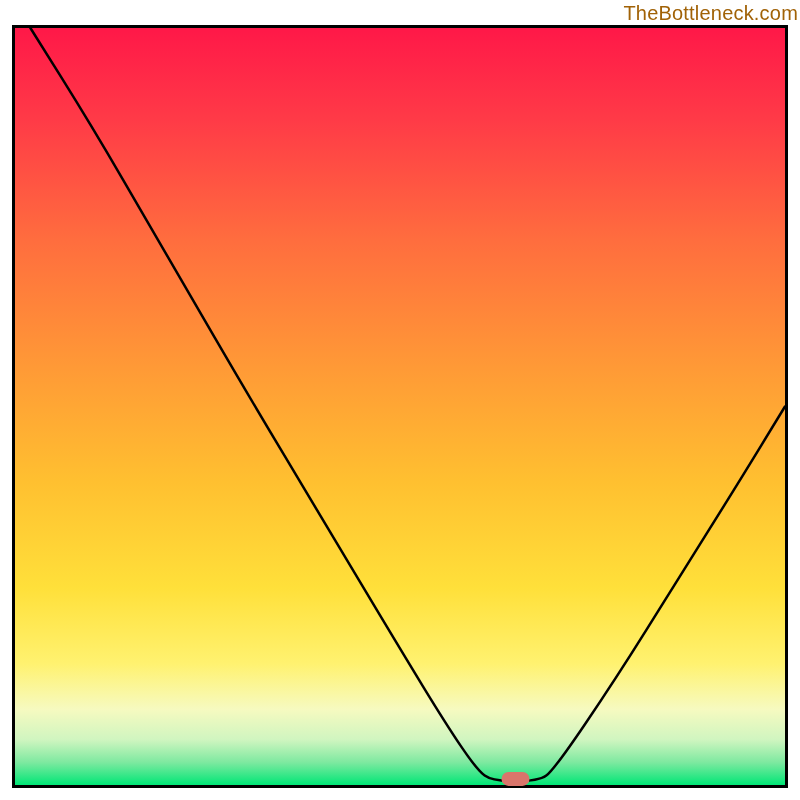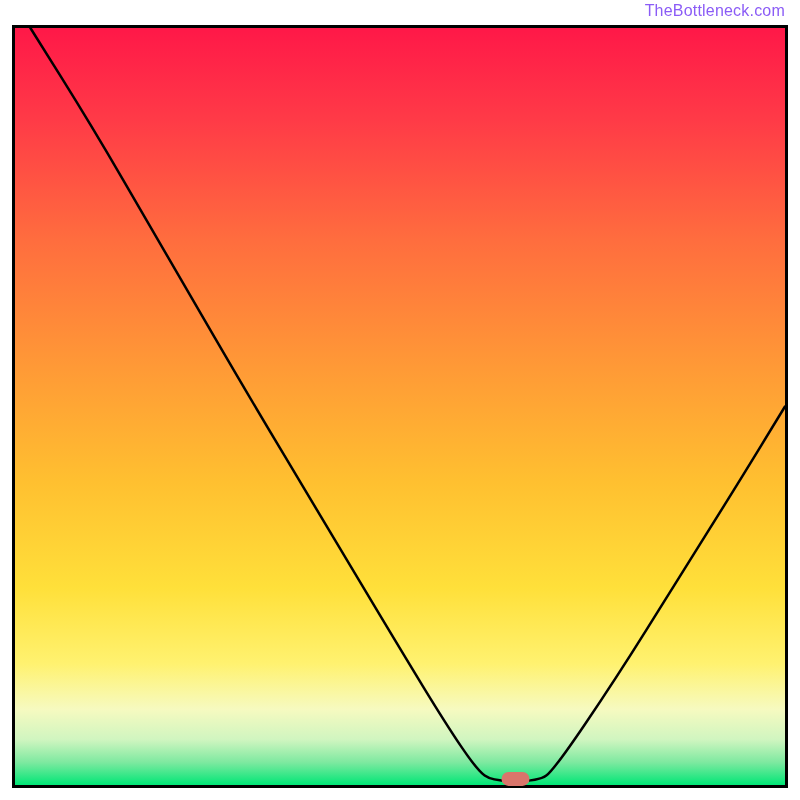--- a/index.html
+++ b/index.html
@@ -7,23 +7,23 @@
     padding: 0;
     width: 800px;
     height: 800px;
     background: #ffffff;
     font-family: Arial, sans-serif;
     position: relative;
   }
   .attribution {
     position: absolute;
     top: 2px;
-    right: 15px;
-    color: #8b5cf6;
-    font-size: 16px;
+    right: 2px;
+    color: #a16207;
+    font-size: 20px;
     font-weight: 500;
     letter-spacing: 0.2px;
   }
   .chart-container {
     position: absolute;
     top: 25px;
     left: 12px;
     width: 776px;
     height: 763px;
   }

